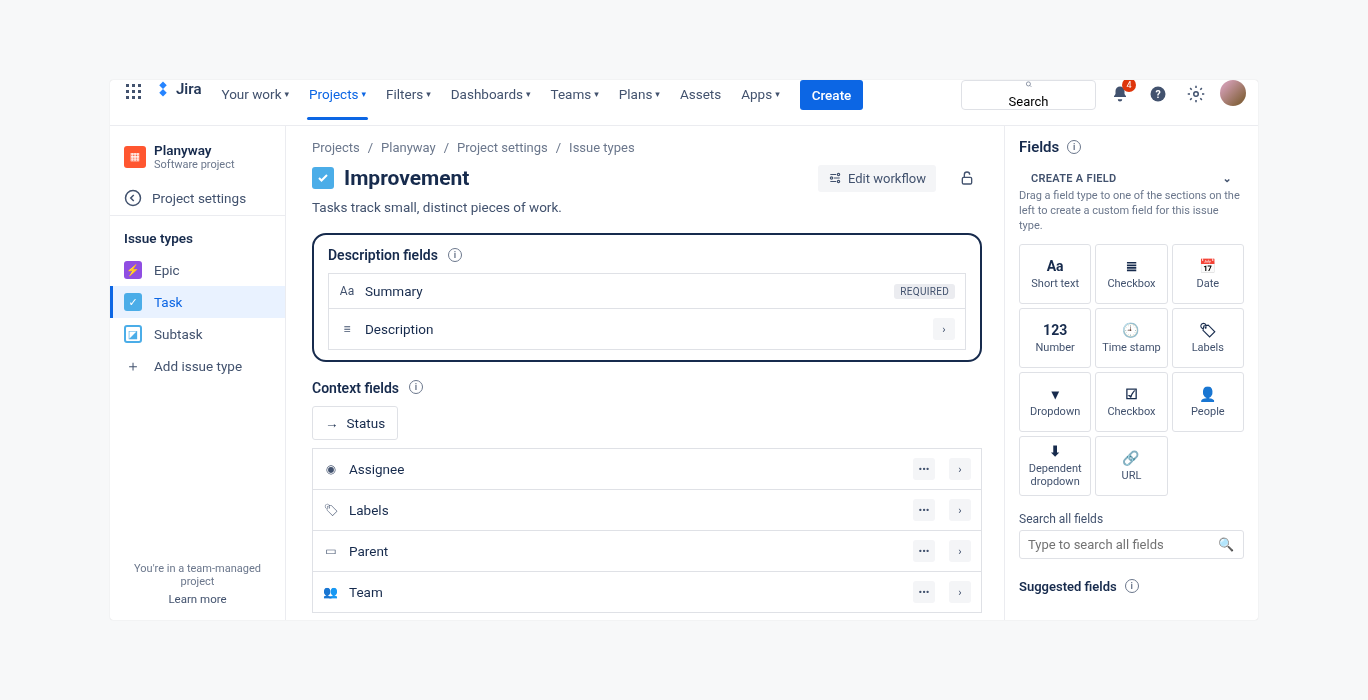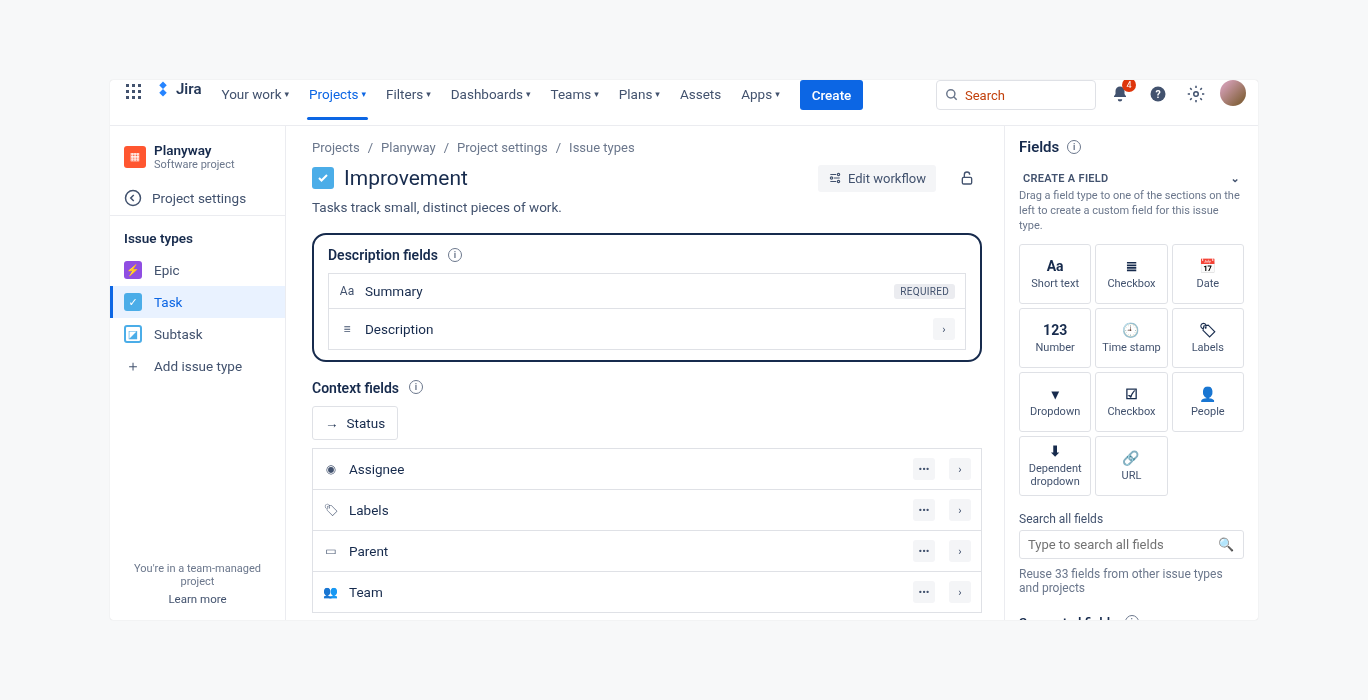--- a/index.html
+++ b/index.html
@@ -10,21 +10,21 @@
 .topnav { height:46px; display:flex; align-items:flex-start; padding:0 12px; border-bottom:1px solid #ebecf0; gap:4px; }
 .app-switch { width:24px; height:24px; display:flex; justify-content:center; align-items:center; cursor:pointer; }
 .jira-logo { display:flex; align-items:center; gap:4px; margin:0 8px 0 4px; font-weight:600; color:#253858; font-size:15px; }
 .jira-mark { width:18px; height:18px; color:#2684ff; }
 .nav-item { padding:6px 8px; font-size:13.5px; color:#42526e; cursor:pointer; display:flex; align-items:center; gap:3px; border-radius:3px; }
 .nav-item.active { color:#0c66e4; position:relative; }
 .nav-item.active::after { content:""; position:absolute; left:6px; right:6px; bottom:-12px; height:3px; background:#0c66e4; border-radius:2px; }
 .chev { font-size:9px; }
 .create-btn { background:#0c66e4; color:#fff; border:none; padding:7px 12px; border-radius:3px; font-size:13.5px; font-weight:500; margin-left:8px; cursor:pointer; }
 .topnav-spacer { flex:1; }
-.search-box { width:160px; height:30px; border:1px solid #dfe1e6; border-radius:4px; display:flex; align-items:center; padding:0 8px; color:#c2410c; font-size:13px; gap:6px; }
+.search-box { width:135px; height:30px; border:1px solid #dfe1e6; border-radius:4px; display:flex; align-items:center; padding:0 8px; color:#000000; font-size:13px; gap:6px;flex-direction:column; }
 .top-icon { width:28px; height:28px; display:flex; justify-content:center; align-items:center; cursor:pointer; color:#42526e; margin-left:6px; position:relative; }
 .badge-count { position:absolute; top:-2px; right:-2px; background:#de350b; color:#fff; font-size:9px; min-width:14px; height:14px; border-radius:7px; display:flex; justify-content:center; align-items:center; padding:0 3px; }
 .avatar { width:26px; height:26px; border-radius:50%; background:linear-gradient(135deg,#c9a 20%,#864 80%); margin-left:6px; }
 
 
 .body { flex:1; display:flex; min-height:0; }
 .sidebar { width:176px; border-right:1px solid #ebecf0; padding:12px 0 8px; display:flex; flex-direction:column; font-size:13.5px; }
 .project-head { display:flex; gap:8px; padding:4px 14px 10px; align-items:center; }
 .project-icon { width:22px; height:22px; background:#ff5630; border-radius:3px; display:flex; align-items:center; justify-content:center; color:#fff; font-size:11px; }
 .project-name { font-weight:600; color:#172b4d; font-size:13.5px; }
@@ -41,21 +41,21 @@
 .sidebar-foot a { display:block; margin-top:4px; font-size:11.5px; color:#42526e; }
 
 
 .main { flex:1; padding:14px 22px 0 26px; overflow:auto; position:relative; }
 .main::-webkit-scrollbar { width:10px; } .main::-webkit-scrollbar-thumb { background:#c1c7d0; border-radius:5px; }
 .crumbs { font-size:13px; color:#6b778c; display:flex; gap:8px; flex-wrap:wrap; margin-bottom:8px; }
 .crumbs span.sep { color:#6b778c; }
 .crumbs a { color:#6b778c; }
 .title-row { display:flex; align-items:center; gap:10px; margin:8px 0 6px; }
 .issue-chk { width:22px; height:22px; background:#4bade8; border-radius:3px; display:flex; align-items:center; justify-content:center; color:#fff; }
-.page-title { font-size:21px; font-weight:400; color:#172b4d; flex:1; }
+.page-title { font-size:21px; font-weight:700; color:#172b4d; flex:1; }
 .edit-wf { background:#f4f5f7; border:none; padding:6px 10px; border-radius:3px; font-size:13px; color:#42526e; display:flex; gap:6px; align-items:center; cursor:pointer; }
 .lock-btn { width:30px; height:30px; display:flex; justify-content:center; align-items:center; color:#42526e; margin-left:6px; cursor:pointer; }
 .desc-text { font-size:13.5px; color:#42526e; margin:6px 0 18px; }
 
 .section-box { border:2px solid #172b4d; border-radius:14px; padding:12px 14px 10px; margin-bottom:18px; }
 .section-hdr { display:flex; align-items:center; gap:10px; font-weight:600; font-size:14px; color:#172b4d; margin-bottom:10px; }
 .info-i { width:14px; height:14px; border:1.5px solid #6b778c; border-radius:50%; display:inline-flex; justify-content:center; align-items:center; font-size:9px; color:#6b778c; font-weight:700; }
 .field-row { display:flex; align-items:center; gap:10px; padding:9px 10px; border:1px solid #dfe1e6; border-top:none; font-size:13.5px; color:#172b4d; cursor:pointer; }
 .field-row:first-of-type { border-top:1px solid #dfe1e6; }
 .field-icon { width:16px; text-align:center; color:#42526e; font-size:12px; }
@@ -66,21 +66,21 @@
 
 .context-hdr { display:flex; gap:10px; font-weight:600; font-size:14px; color:#172b4d; margin:6px 0 10px; }
 .status-pill { display:inline-flex; align-items:center; gap:8px; border:1px solid #dfe1e6; border-radius:3px; padding:8px 12px; font-size:13.5px; color:#172b4d; margin-bottom:8px; }
 
 .footer-bar { display:flex; align-items:center; padding:12px 0 10px; gap:12px; }
 .footer-bar .spacer { flex:1; }
 
 
 .rpanel { width:254px; border-left:1px solid #ebecf0; padding:12px 14px; overflow:auto; font-size:12.5px; color:#172b4d; }
 .rpanel h3 { font-size:15px; font-weight:600; margin-bottom:2px; display:flex; gap:8px; align-items:center; }
-.create-field-hdr { display:flex; justify-content:space-between; align-items:center; margin:16px 4px 4px; font-size:11px; font-weight:600; letter-spacing:.3px; color:#42526e; }
+.create-field-hdr { display:flex; justify-content:space-between; align-items:center; margin:16px 12px 4px; font-size:11px; font-weight:600; letter-spacing:.3px; color:#42526e; }
 .hint { font-size:11px; color:#6b778c; line-height:1.35; margin-bottom:10px; }
 .type-grid { display:grid; grid-template-columns:repeat(3,1fr); gap:4px; }
 .type-cell { border:1px solid #dfe1e6; border-radius:3px; height:60px; display:flex; flex-direction:column; justify-content:center; align-items:center; gap:3px; cursor:pointer; font-size:11px; color:#42526e; text-align:center; padding:4px; }
 .type-cell .ic { font-size:14px; color:#172b4d; font-weight:700; }
 .search-all-lbl { margin:16px 0 4px; font-size:12px; color:#42526e; }
 .search-all { display:flex; align-items:center; border:1px solid #dfe1e6; border-radius:3px; padding:6px 8px; font-size:13px; color:#737373; }
 .search-all span.mg { margin-left:auto; }
 .reuse { font-size:12px; color:#6b778c; margin-top:8px; }
 .suggested { margin-top:20px; font-size:13px; font-weight:600; display:flex; gap:8px; align-items:center; }
 
@@ -362,21 +362,20 @@
           <div class="type-cell">
             <span class="ic">🔗</span>
             <span>URL</span>
           </div>
         </div>
       <div class="search-all-lbl">Search all fields</div>
       <div class="search-all">
         <span>Type to search all fields</span>
         <span class="mg">🔍</span>
       </div>
-      <div class="reuse">Reuse 33 fields from other issue types and projects</div>
       <div class="suggested">
         <span>Suggested fields</span>
         <span class="info-i">i</span>
       </div>
     </div>
 
   </div>
 </div>
 
 </body></html>

